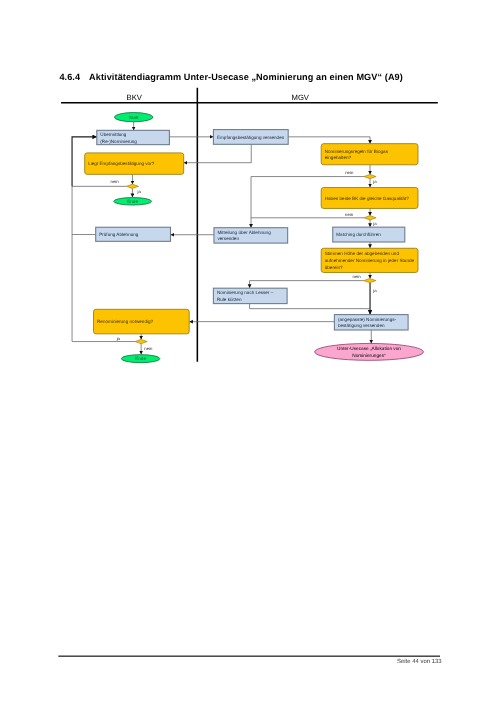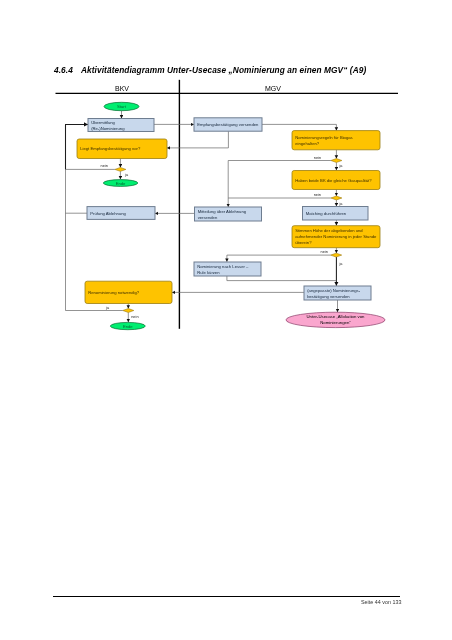--- a/index.html
+++ b/index.html
@@ -1,19 +1,19 @@
 <!DOCTYPE html>
 <html><head>
 <meta charset="utf-8">
 <title>Aktivitaetendiagramm</title>
 <style>
   html,body{margin:0;padding:0;}
   body{width:452px;height:640px;background:#ffffff;font-family:"Liberation Sans",sans-serif;overflow:hidden;}
   #page{position:relative;width:452px;height:640px;background:#fff;}
-  .heading{position:absolute;left:54px;top:65px;font-size:8.3px;font-weight:bold;color:#000;letter-spacing:0.01em;white-space:nowrap;font-style:italic;}
+  .heading{position:absolute;left:54px;top:65px;font-size:8.3px;font-weight:bold;color:#000;letter-spacing:0.01em;white-space:nowrap;}
   .heading .num{display:inline-block;width:27px;}
   svg{position:absolute;left:0;top:0;}
 
   .lane-label{font-size:7.0px;fill:#000;font-family:"Liberation Sans",sans-serif;}
   .nlbl{font-family:"Liberation Sans",sans-serif;fill:#000;}
   .lbl-se{font-size:4.2px;fill:#063;}
   .lbl-uc{font-size:4.3px;fill:#000;}
   .lbl-act{font-size:4.2px;fill:#16263a;}
   .lbl-dec{font-size:4.2px;fill:#3a2d00;}
   .elbl{font-family:"Liberation Sans",sans-serif;font-size:3.9px;fill:#262626;}

